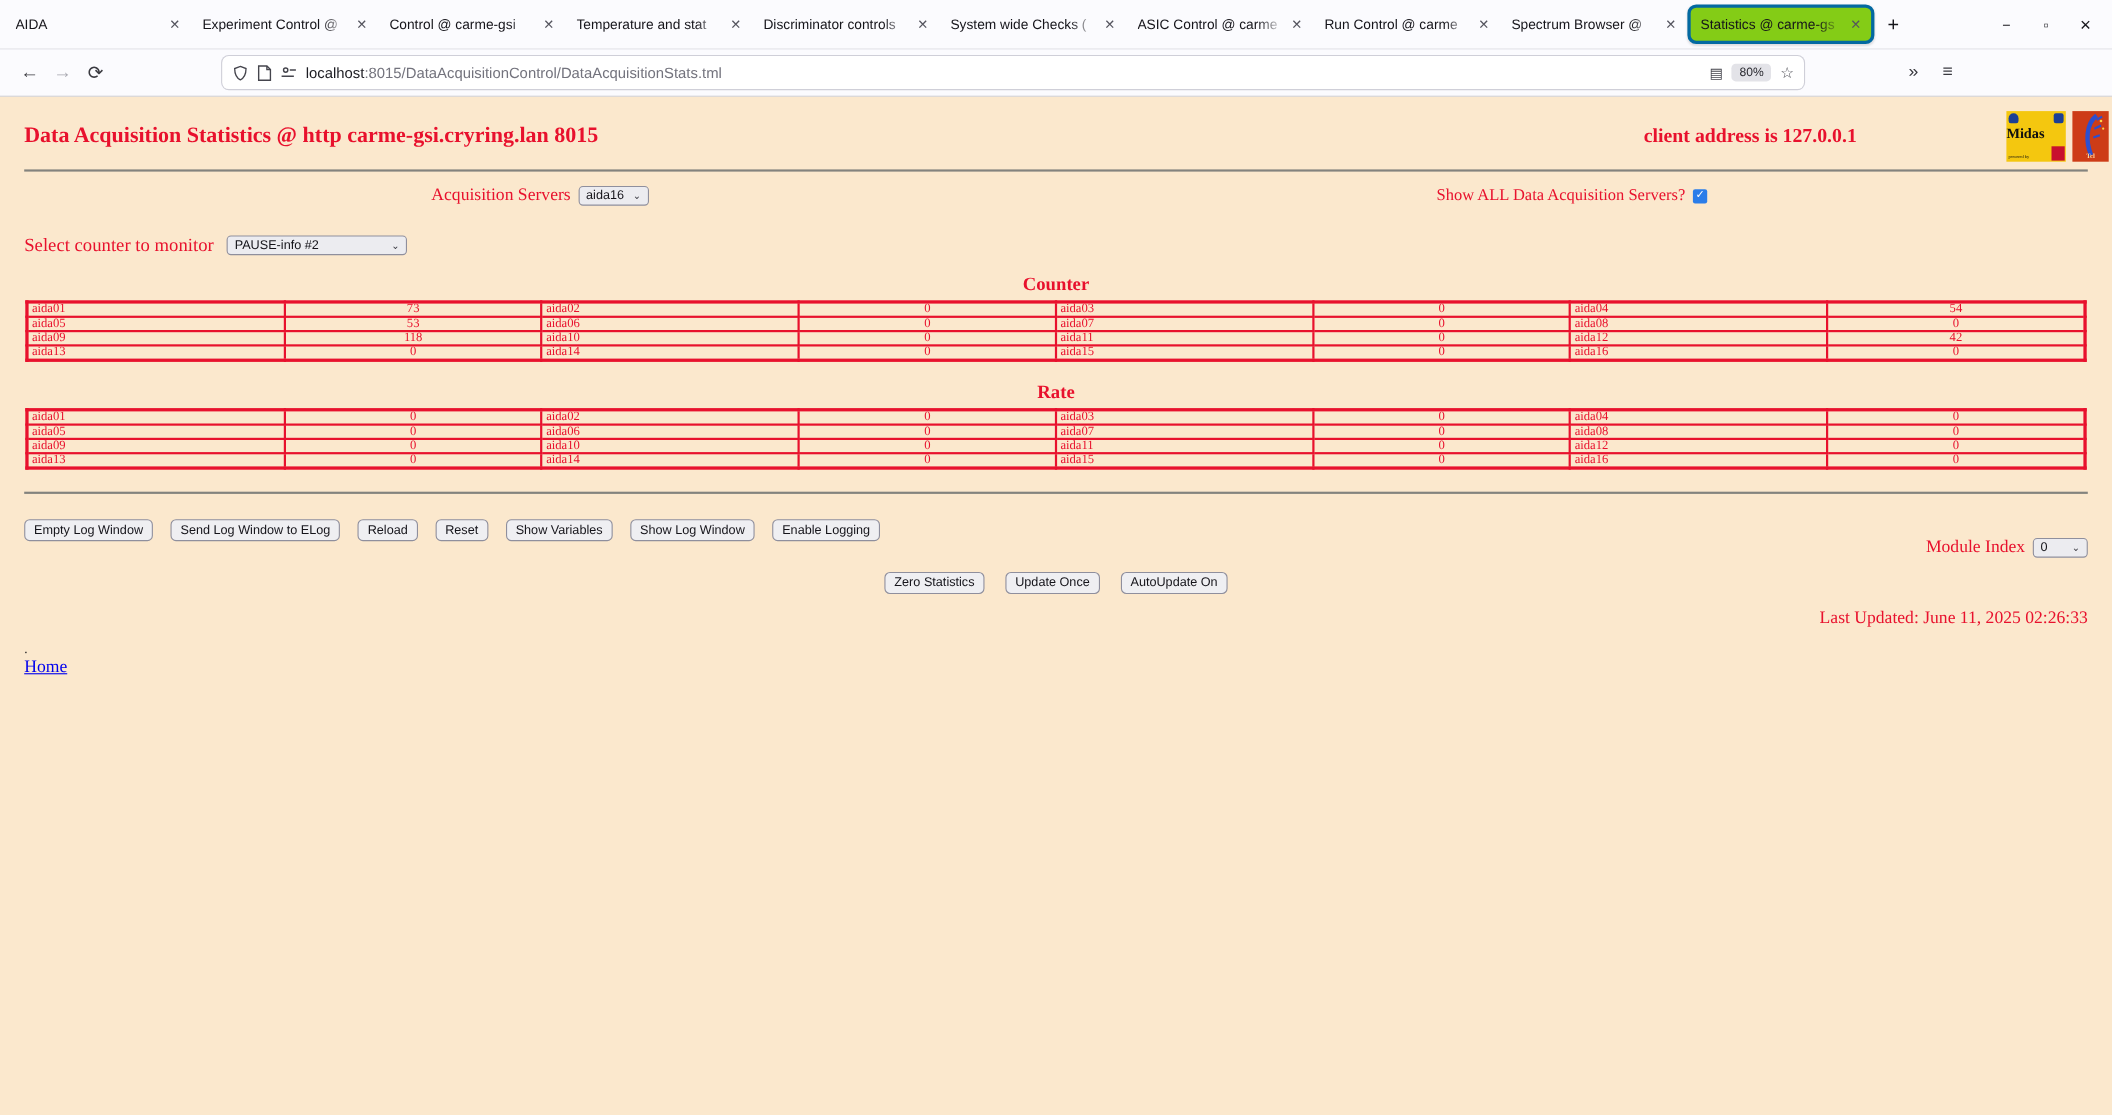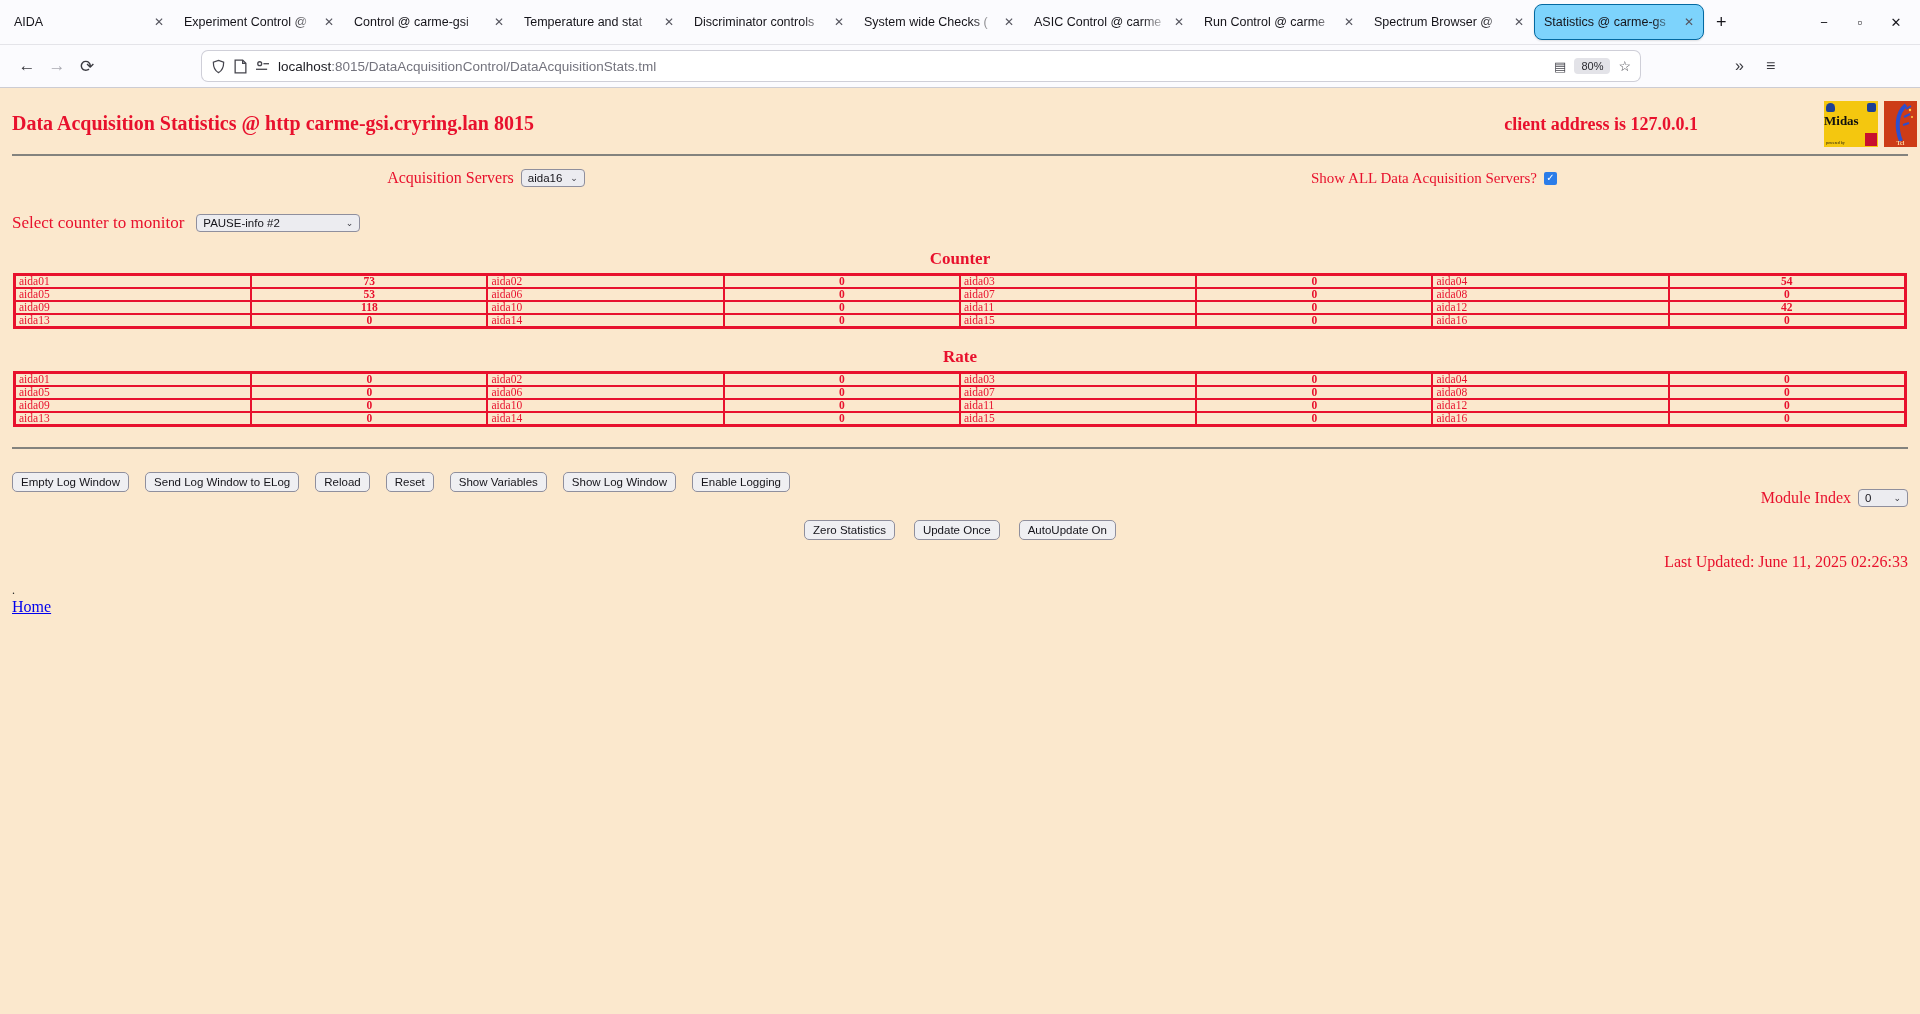--- a/index.html
+++ b/index.html
@@ -2,21 +2,21 @@
 <html><head>
 <meta charset="utf-8">
 <style>
   html,body{margin:0;padding:0;width:1920px;height:1014px;overflow:hidden;}
   body{font-family:"Liberation Sans",sans-serif;background:#e9e9ec;}
   .browser{width:1920px;height:1014px;display:flex;flex-direction:column;}
 
   
   .tabbar{height:44px;background:#fbfbfe;display:flex;align-items:center;padding:0 6px 0 4px;flex:0 0 auto;}
   .tab{width:170px;height:36px;display:flex;align-items:center;padding:0 9px;border-radius:8px;box-sizing:border-box;border:1px solid transparent;cursor:default;}
-  .tab.active{background:#7dd3fc;border:1px solid #0369a1;box-shadow:0 1px 2px rgba(0,0,0,.12);}
+  .tab.active{background:#84cc16;border:3px solid #0369a1;box-shadow:0 1px 2px rgba(0,0,0,.12);}
   .tab-title{flex:1;min-width:0;overflow:hidden;white-space:nowrap;font-size:12.5px;color:#15141a;
     -webkit-mask-image:linear-gradient(90deg,#000 80%,transparent 98%);mask-image:linear-gradient(90deg,#000 80%,transparent 98%);}
   .tab-close{font-size:12px;color:#55555f;margin-left:4px;flex:0 0 auto;}
   .newtab{font-size:18px;color:#15141a;padding:0 12px;}
   .wincontrols{margin-left:auto;display:flex;align-items:center;}
   .winbtn{width:36px;text-align:center;font-size:13px;color:#15141a;}
 
   
   .navbar{height:42px;background:#fbfbfe;border-top:1px solid #e4e4e9;border-bottom:1px solid #ccccd3;display:flex;align-items:center;padding:0 12px;flex:0 0 auto;}
   .navicon{font-size:17px;color:#3a3a40;width:30px;text-align:center;}
@@ -24,21 +24,21 @@
   .urlbar{flex:1;height:30px;background:#ffffff;border-radius:6px;box-shadow:0 0 0 1px #cfcfd8;display:flex;align-items:center;padding:0 9px;gap:8px;margin-left:100px;margin-right:95px;max-width:1420px;}
   .urlicon{display:flex;align-items:center;}
   .urltext{font-size:13.5px;color:#1b1b21;white-space:nowrap;overflow:hidden;flex:1;}
   .urlpath{color:#73737d;}
   .chip80{background:#e3e3e8;border-radius:4px;font-size:11px;padding:2px 7px;color:#2a2a30;}
   .staricon{font-size:14px;color:#45454d;}
   .readericon{font-size:13px;color:#45454d;}
   .navright{display:flex;gap:22px;font-size:16px;color:#3a3a40;margin-right:4px;align-items:center;}
 
   
-  .content{flex:1;background:#fbe8cd;font-family:"Liberation Serif",serif;color:#e8112d;position:relative;padding:0 12px;box-sizing:border-box;overflow:hidden;}
+  .content{flex:1;background:#fbe8cd;font-family:"Liberation Serif",serif;color:#e8112d;position:relative;padding:0 22px;box-sizing:border-box;overflow:hidden;}
   .pagehead{display:flex;align-items:baseline;margin-top:24px;}
   .pagetitle{font-size:20px;font-weight:bold;}
   .clientaddr{font-size:18px;font-weight:bold;margin-left:auto;margin-right:210px;}
   .logos{position:absolute;top:13px;right:3px;display:flex;gap:6px;align-items:flex-start;}
   .midas{width:54px;height:46px;background:#f4c70f;position:relative;}
   .midas .shield{position:absolute;width:9px;height:9px;background:#1c3f94;border-radius:2px;top:2px;}
   .midas .shield.l{left:2px;border-radius:50% 50% 2px 2px;}
   .midas .shield.r{right:2px;}
   .midas .mtext{position:absolute;top:12px;left:0;right:0;color:#101010;font-weight:bold;font-size:13px;font-family:"Liberation Serif",serif;}
   .midas .pby{position:absolute;bottom:2px;left:2px;font-size:4px;color:#101010;}
@@ -58,21 +58,21 @@
   .checkbox{width:13px;height:13px;background:#2b7de9;border-radius:2px;display:inline-flex;align-items:center;justify-content:center;color:#fff;font-size:10px;line-height:1;font-family:"Liberation Sans",sans-serif;}
 
   .counterrow{display:flex;align-items:center;gap:12px;margin-top:26px;}
   .counterrow .redlabel{font-size:17px;}
   .wideselect{width:150px;justify-content:space-between;gap:33px;}
 
   .secheading{text-align:center;font-size:17px;font-weight:bold;margin-top:16px;}
   table.stats{width:calc(100% - 2px);margin:4px auto 0 auto;border-collapse:collapse;border:3px solid #e8112d;table-layout:fixed;}
   table.stats td{border:2px solid #e8112d;font-size:11.5px;height:11px;line-height:11px;padding:0 3px;overflow:hidden;white-space:nowrap;}
   td.tname{width:12.5%;text-align:left;}
-  td.tval{width:12.5%;text-align:center;font-weight:bold;}
+  td.tval{width:12.5%;text-align:center;}
 
   .toolbar{display:flex;align-items:center;gap:4px;margin-top:8px;}
   button.uibtn{font-family:"Liberation Sans",sans-serif;font-size:11.5px;color:#15141a;background:#efeff2;border:1px solid #8f8f9d;border-radius:5px;padding:3px 8px;cursor:default;}
   .moduleidx{margin-left:auto;display:flex;align-items:center;gap:7px;margin-top:32px;}
   .tinyselect{width:36px;justify-content:space-between;}
   .actions{display:flex;justify-content:center;gap:19px;margin-top:13px;}
   .lastupdated{text-align:right;font-size:16px;margin-top:13px;}
   .dotline{color:#2a2a2a;font-size:12px;margin-top:14px;line-height:10px;}
   .homelink{color:#0000ee;text-decoration:underline;font-size:16px;display:inline-block;margin-top:3px;cursor:pointer;}
 </style>

